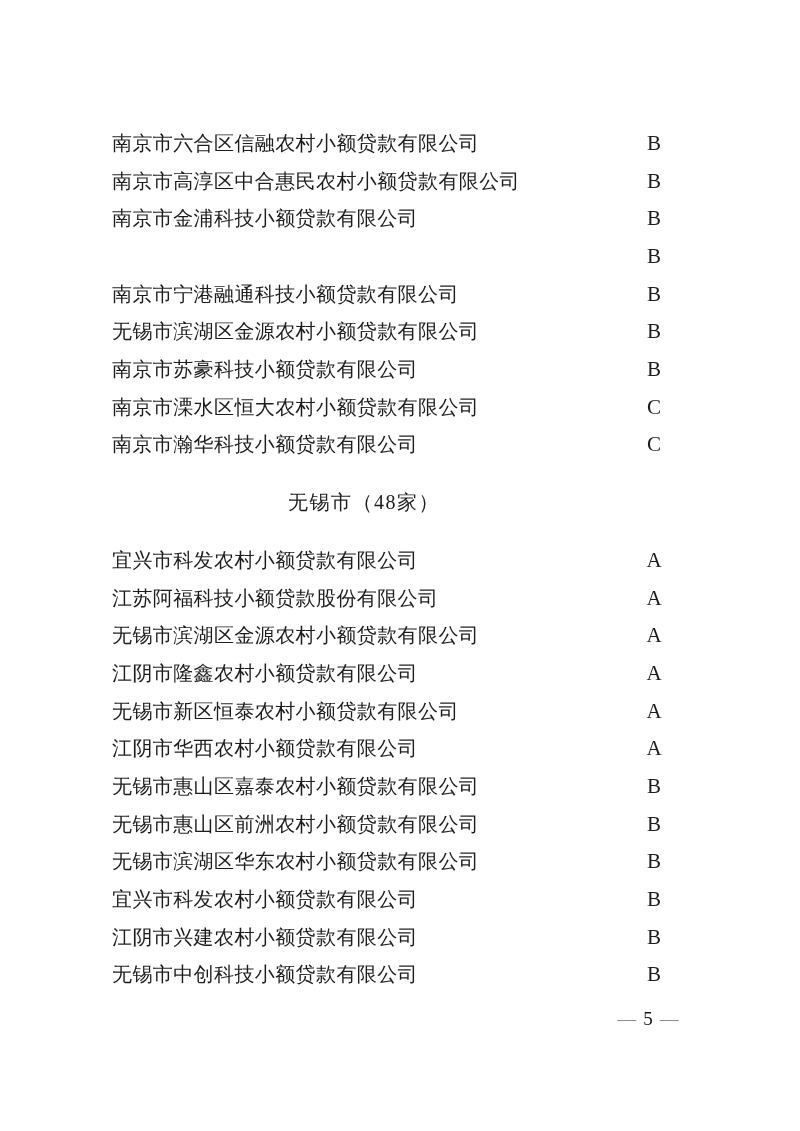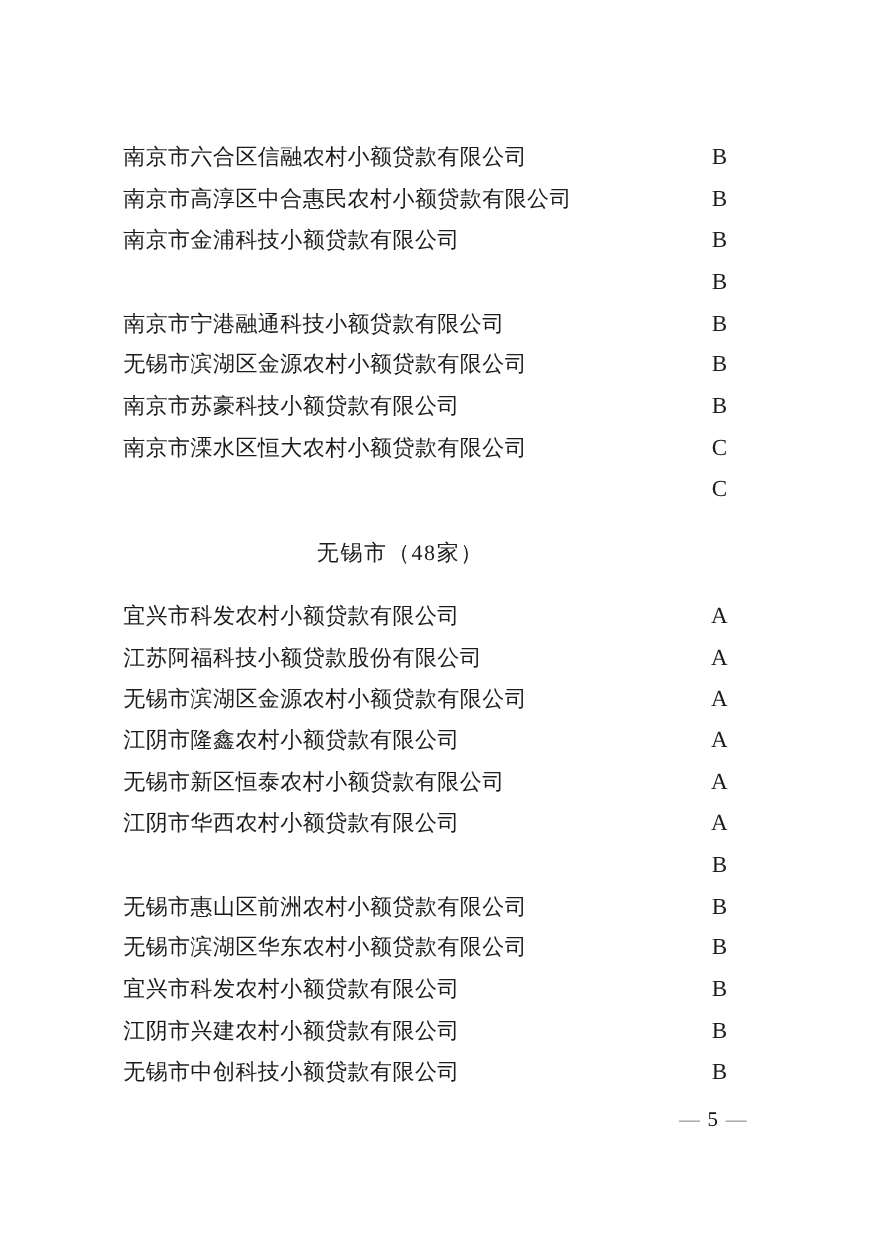--- a/index.html
+++ b/index.html
@@ -86,20 +86,21 @@
     </div>
     <div class="row">
       <span class="company">南京市苏豪科技小额贷款有限公司</span>
       <span class="rating">B</span>
     </div>
     <div class="row">
       <span class="company">南京市溧水区恒大农村小额贷款有限公司</span>
       <span class="rating">C</span>
     </div>
     <div class="row">
+      <span class="company">南京市瀚华科技小额贷款有限公司</span>
       <span class="rating">C</span>
     </div>
   </div>
 
   <div class="section-header">无锡市（48家）</div>
 
   <div class="list list-wuxi">
     <div class="row">
       <span class="company">宜兴市科发农村小额贷款有限公司</span>
       <span class="rating">A</span>
@@ -118,20 +119,21 @@
     </div>
     <div class="row">
       <span class="company">无锡市新区恒泰农村小额贷款有限公司</span>
       <span class="rating">A</span>
     </div>
     <div class="row">
       <span class="company">江阴市华西农村小额贷款有限公司</span>
       <span class="rating">A</span>
     </div>
     <div class="row">
+      <span class="company">无锡市惠山区嘉泰农村小额贷款有限公司</span>
       <span class="rating">B</span>
     </div>
     <div class="row">
       <span class="company">无锡市惠山区前洲农村小额贷款有限公司</span>
       <span class="rating">B</span>
     </div>
     <div class="row">
       <span class="company">无锡市滨湖区华东农村小额贷款有限公司</span>
       <span class="rating">B</span>
     </div>

